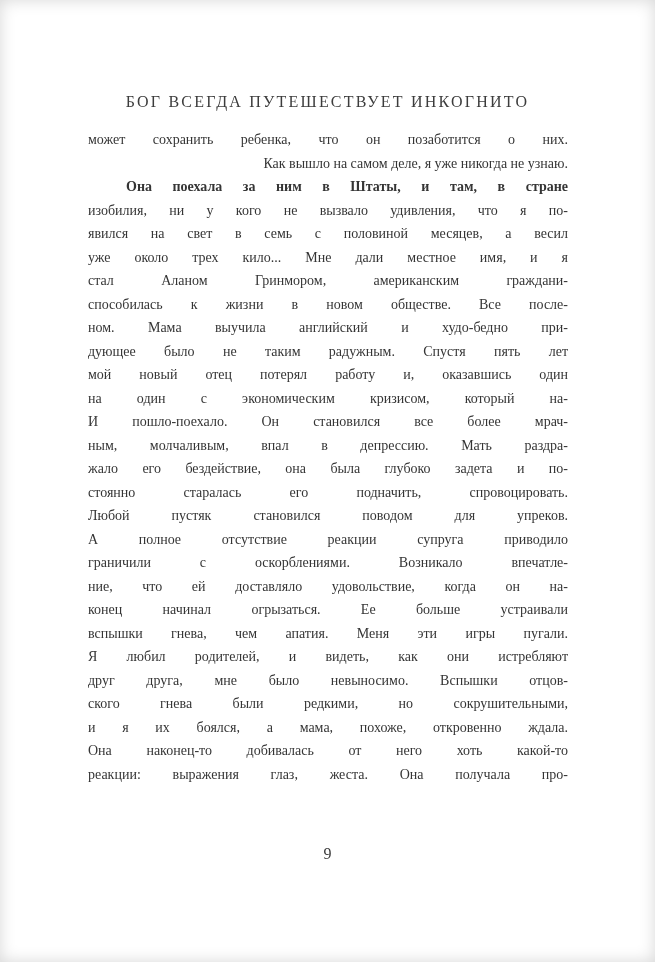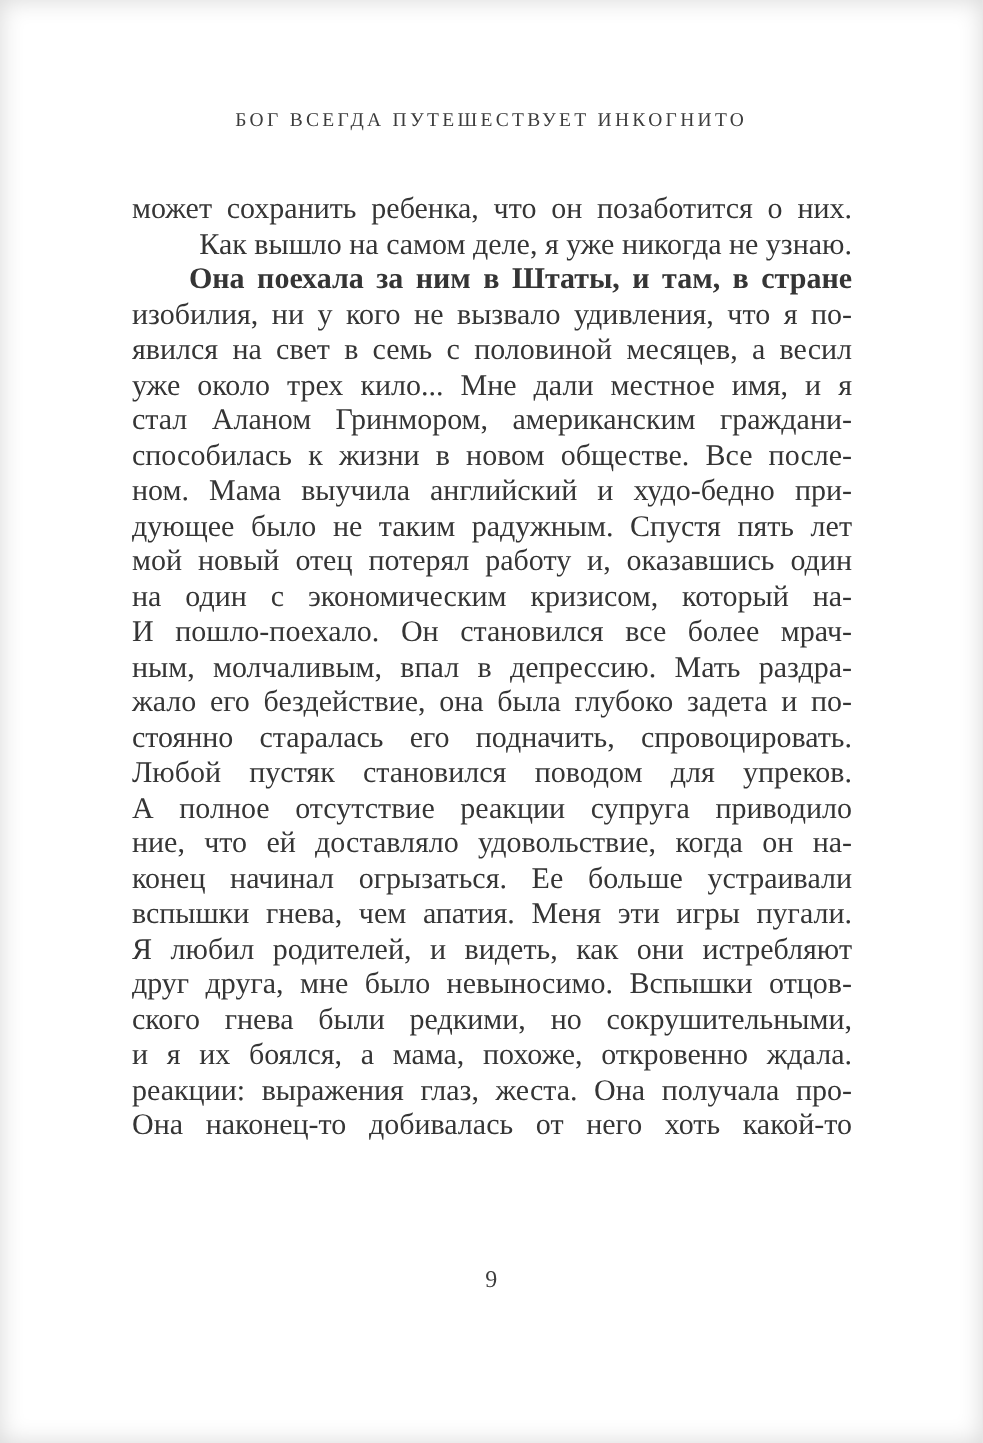--- a/index.html
+++ b/index.html
@@ -13,35 +13,35 @@
     height: 962px;
     margin: 0 auto;
     background: #ffffff;
     box-shadow: inset 0 0 16px rgba(0,0,0,0.16);
     overflow: hidden;
     font-family: "Liberation Serif", "DejaVu Serif", serif;
     color: #353535;
   }
   .running-header {
     position: absolute;
-    top: 72px;
+    top: 93px;
     left: 0;
     width: 100%;
     text-align: center;
-    font-size: 13px;
+    font-size: 16px;
     letter-spacing: 2.2px;
     font-weight: 400;
     color: #3c3c3c;
   }
   .text-block {
     position: absolute;
     top: 128px;
     left: 88px;
     width: 480px;
-    font-size: 20px;
+    font-size: 14px;
     line-height: 23.5px;
     color: #353535;
   }
   .line {
     text-align: right;
   }
   .line.just {
     text-align: justify;
     text-align-last: justify;
   }
@@ -77,25 +77,26 @@
       <div class="line just">ном. Мама выучила английский и худо-бедно при-</div>
       <div class="line just">дующее было не таким радужным. Спустя пять лет</div>
       <div class="line just">мой новый отец потерял работу и, оказавшись один</div>
       <div class="line just">на один с экономическим кризисом, который на-</div>
       <div class="line just">И пошло-поехало. Он становился все более мрач-</div>
       <div class="line just">ным, молчаливым, впал в депрессию. Мать раздра-</div>
       <div class="line just">жало его бездействие, она была глубоко задета и по-</div>
       <div class="line just">стоянно старалась его подначить, спровоцировать.</div>
       <div class="line just">Любой пустяк становился поводом для упреков.</div>
       <div class="line just">А полное отсутствие реакции супруга приводило</div>
+      <div class="line just">граничили с оскорблениями. Возникало впечатле-</div>
       <div class="line just">ние, что ей доставляло удовольствие, когда он на-</div>
       <div class="line just">конец начинал огрызаться. Ее больше устраивали</div>
       <div class="line just">вспышки гнева, чем апатия. Меня эти игры пугали.</div>
       <div class="line just">Я любил родителей, и видеть, как они истребляют</div>
       <div class="line just">друг друга, мне было невыносимо. Вспышки отцов-</div>
       <div class="line just">ского гнева были редкими, но сокрушительными,</div>
       <div class="line just">и я их боялся, а мама, похоже, откровенно ждала.</div>
+      <div class="line just">Она наконец-то добивалась от него хоть какой-то</div>
       <div class="line just">реакции: выражения глаз, жеста. Она получала про-</div>
-      <div class="line just">Она наконец-то добивалась от него хоть какой-то</div>
     </div>
 
   <div class="page-number">9</div>
 </div>
 
 </body></html>

